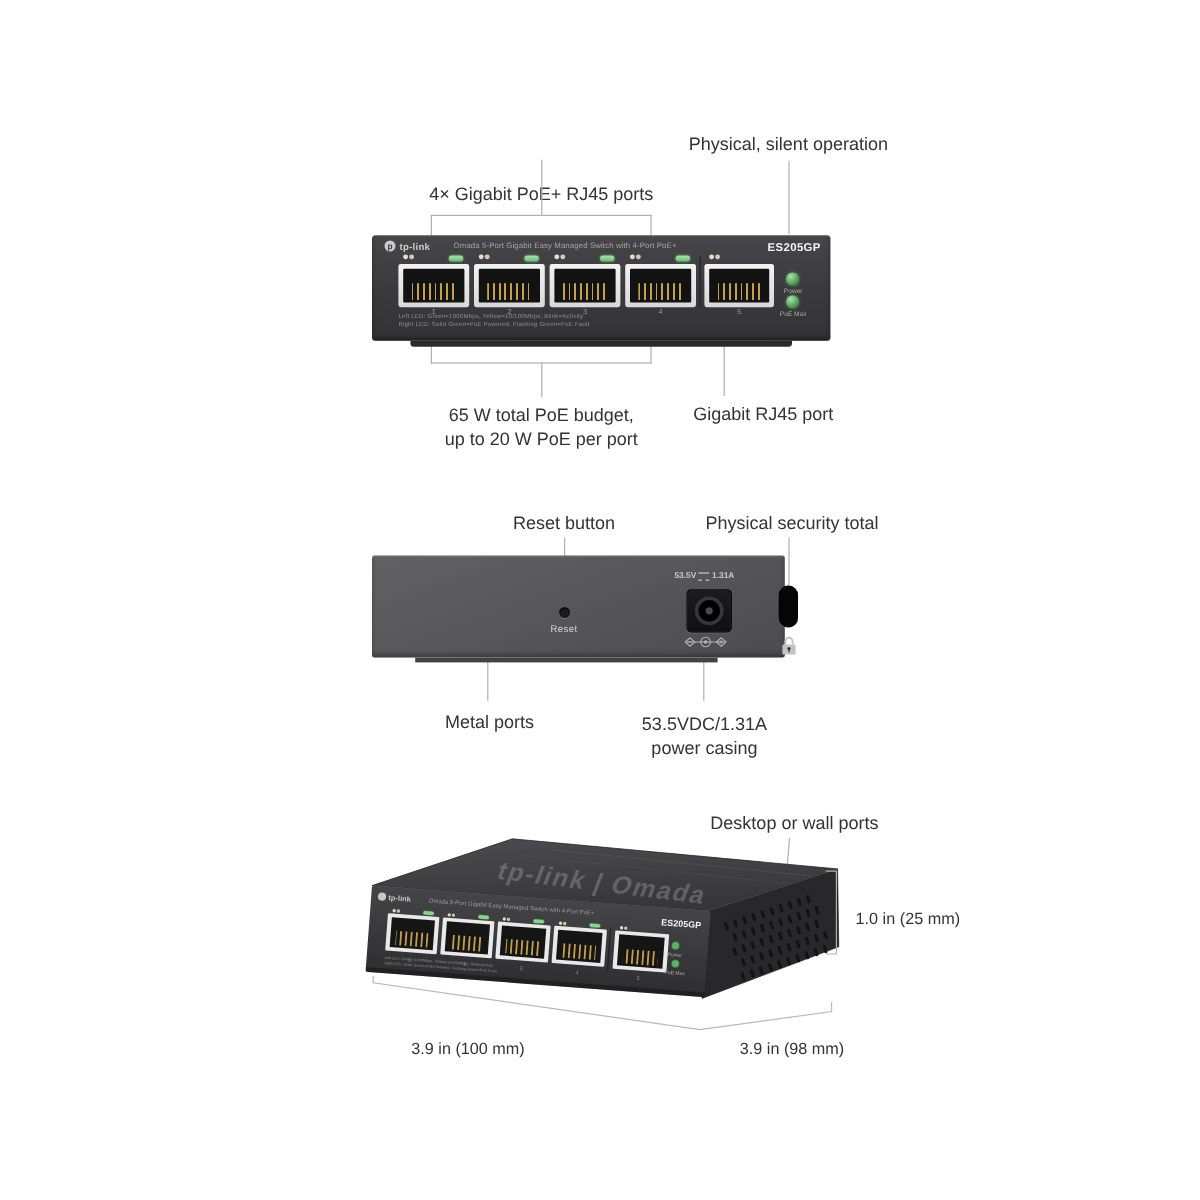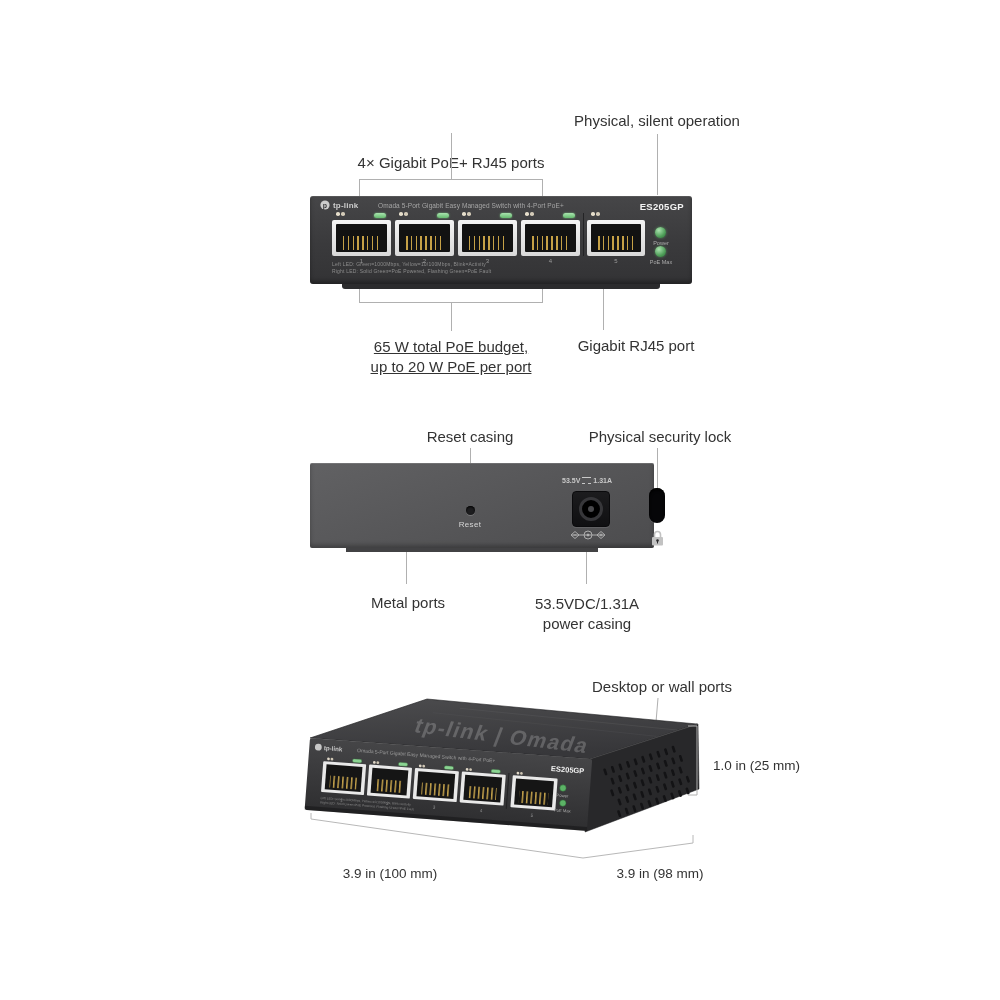--- a/index.html
+++ b/index.html
@@ -172,31 +172,31 @@
 
       <div class="led" style="left:345px;top:31px;"></div>
       <div class="led-lbl" style="top:44px;">Power</div>
       <div class="led" style="left:345px;top:50px;"></div>
       <div class="led-lbl" style="top:63px;">PoE Max</div>
       <div class="lip"></div>
     </div>
 
     <div class="brk-bot" style="left:359px;top:284px;width:182px;height:18px;"></div>
     <div class="cline" style="left:451px;top:302px;height:29px;"></div>
-    <div class="lbl multi" style="left:451px;top:337px;text-decoration:underline;">
+    <div class="lbl multi" style="left:451px;top:337px;">
       <div>65 W total PoE budget,</div>
       <div>up to 20 W PoE per port</div>
     </div>
     <div class="cline" style="left:603px;top:284px;height:46px;"></div>
     <div class="lbl" style="left:636px;top:337px;">Gigabit RJ45 port</div>
   </div>
 
   <div>
-    <div class="lbl" style="left:470px;top:428px;">Reset casing</div>
-    <div class="lbl" style="left:660px;top:428px;">Physical security lock</div>
+    <div class="lbl" style="left:470px;top:428px;">Reset button</div>
+    <div class="lbl" style="left:660px;top:428px;">Physical security total</div>
     <div class="cline" style="left:470px;top:448px;height:56px;"></div>
     <div class="cline" style="left:657px;top:448px;height:40px;z-index:3;"></div>
 
     <div id="dev-back">
       <div class="reset-dot"></div>
       <div class="reset-lbl">Reset</div>
 
       <div class="rating">
         <span>53.5V</span>
           <span class="dc-sym"></span>

